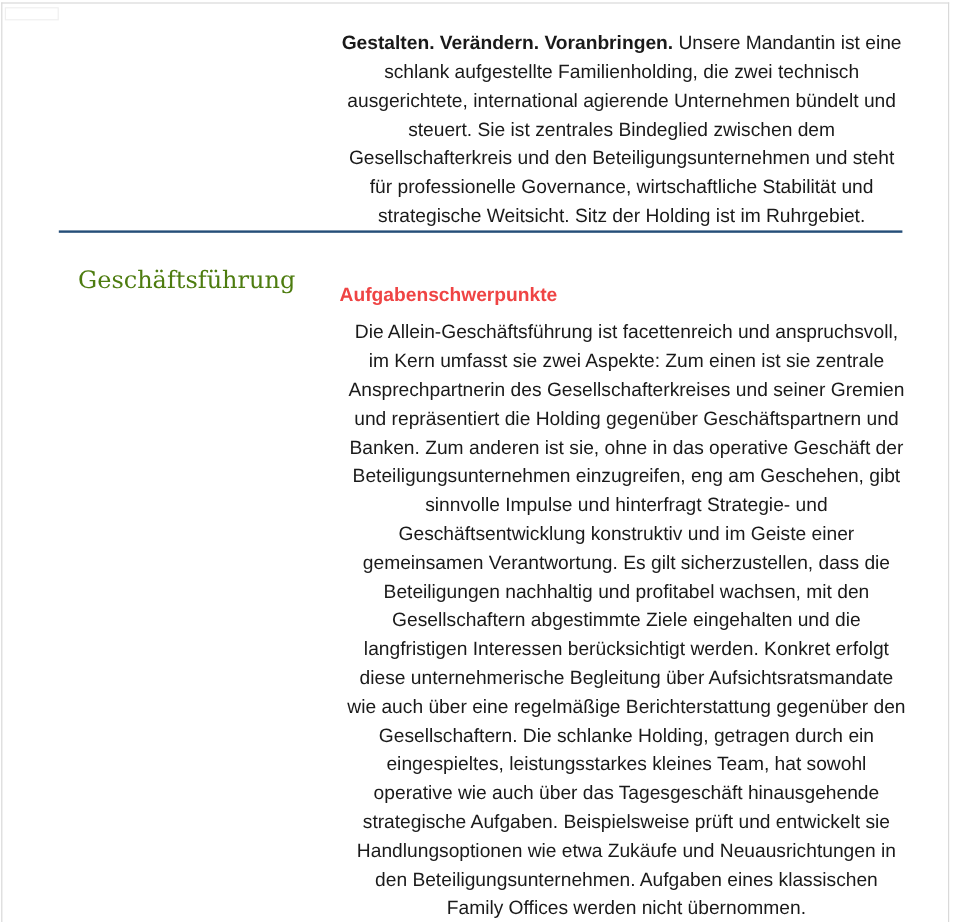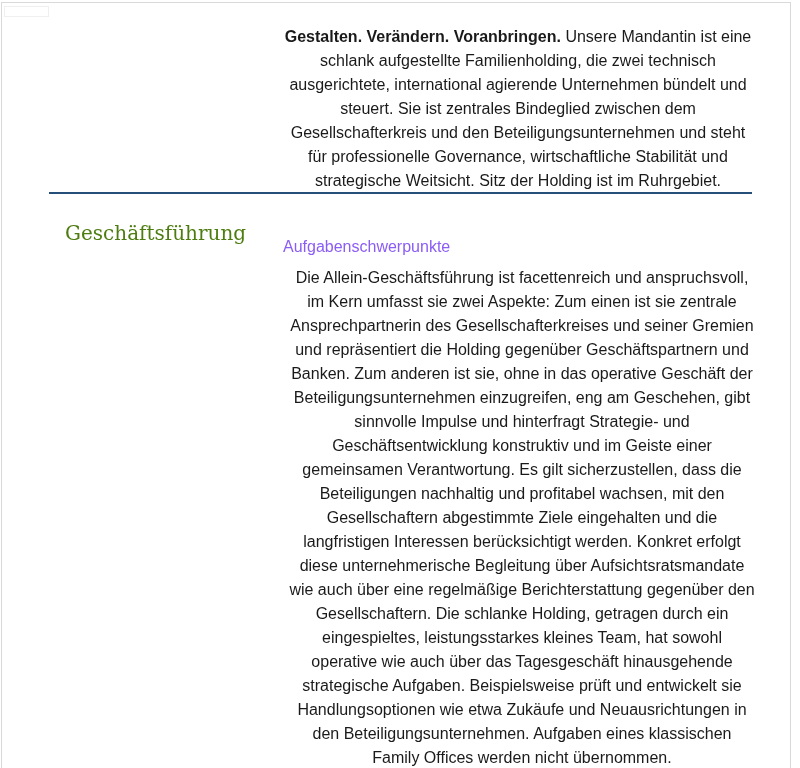--- a/index.html
+++ b/index.html
@@ -51,22 +51,22 @@
     line-height: 34px;
     color: #4d7c0f;
     white-space: nowrap;
   }
   .subhead {
     position: absolute;
     left: 283px; top: 235px;
     margin: 0;
     font-size: 16px;
     line-height: 24px;
-    font-weight: 400;
-    color: #8b5cf6;
+    font-weight: 700;
+    color: #ef4444;
   }
   .tasks {
     position: absolute;
     left: 283px; top: 262px;
     width: 470px;
     margin: 4px;
     font-size: 16px;
     line-height: 24px;
   }
 </style>

